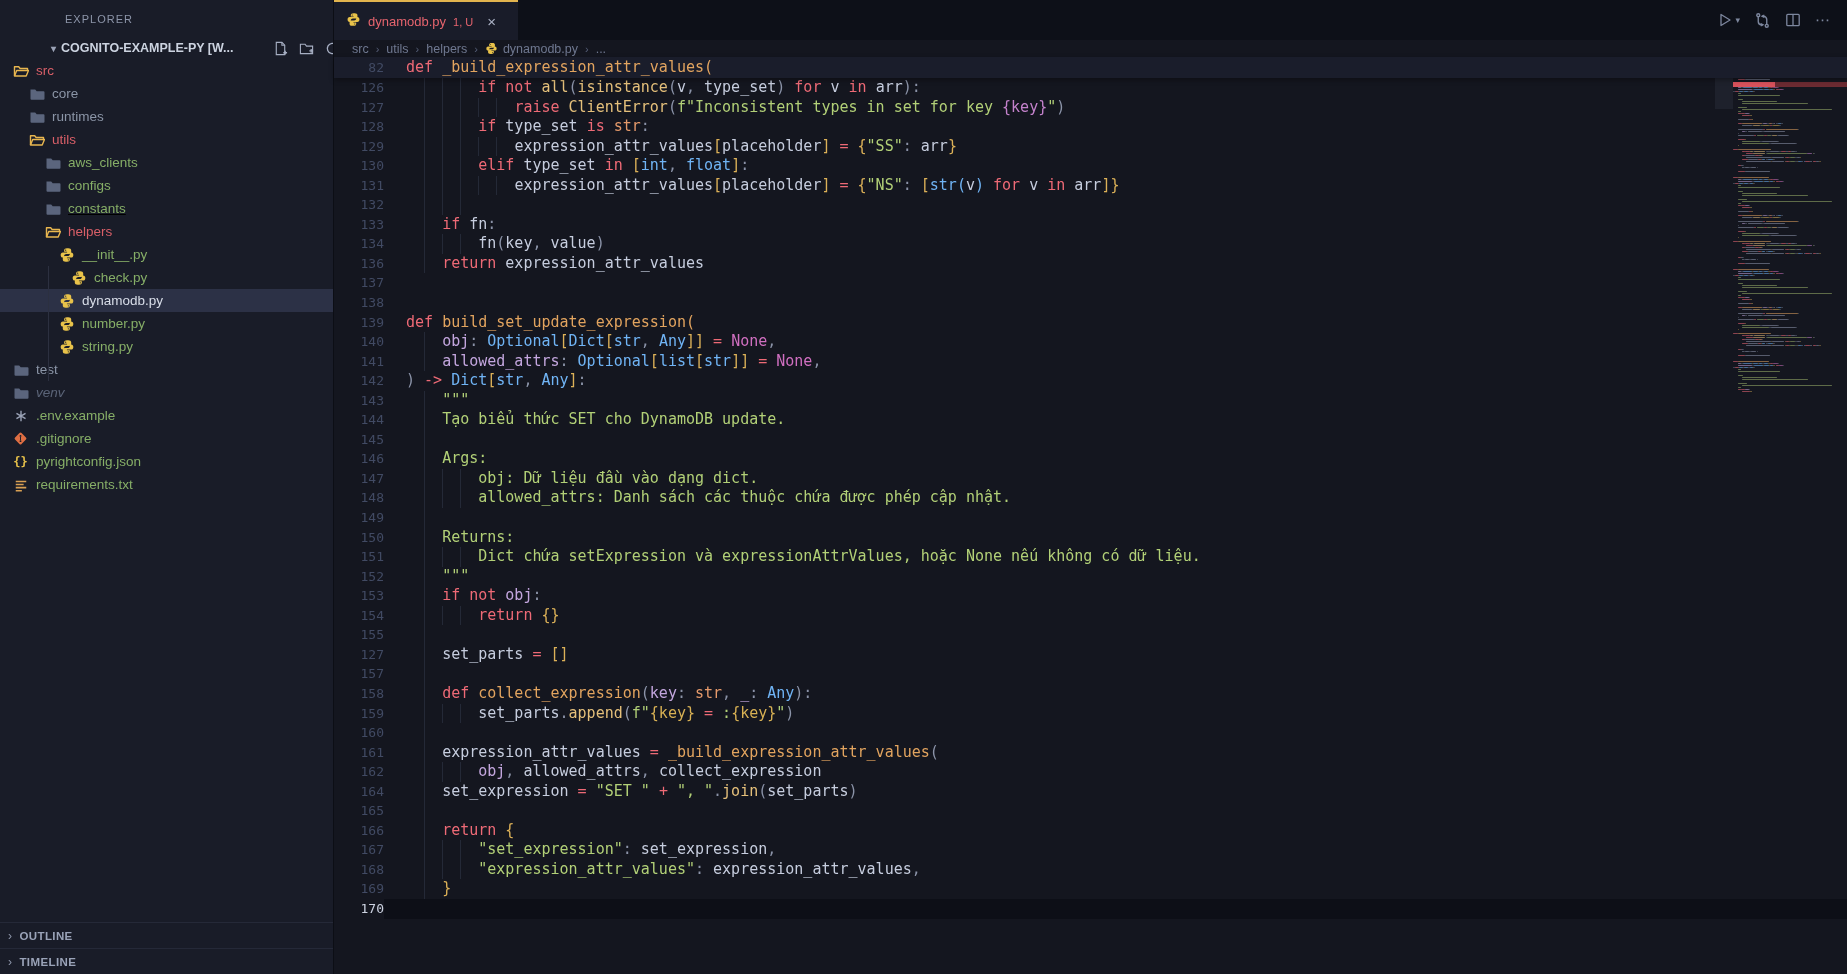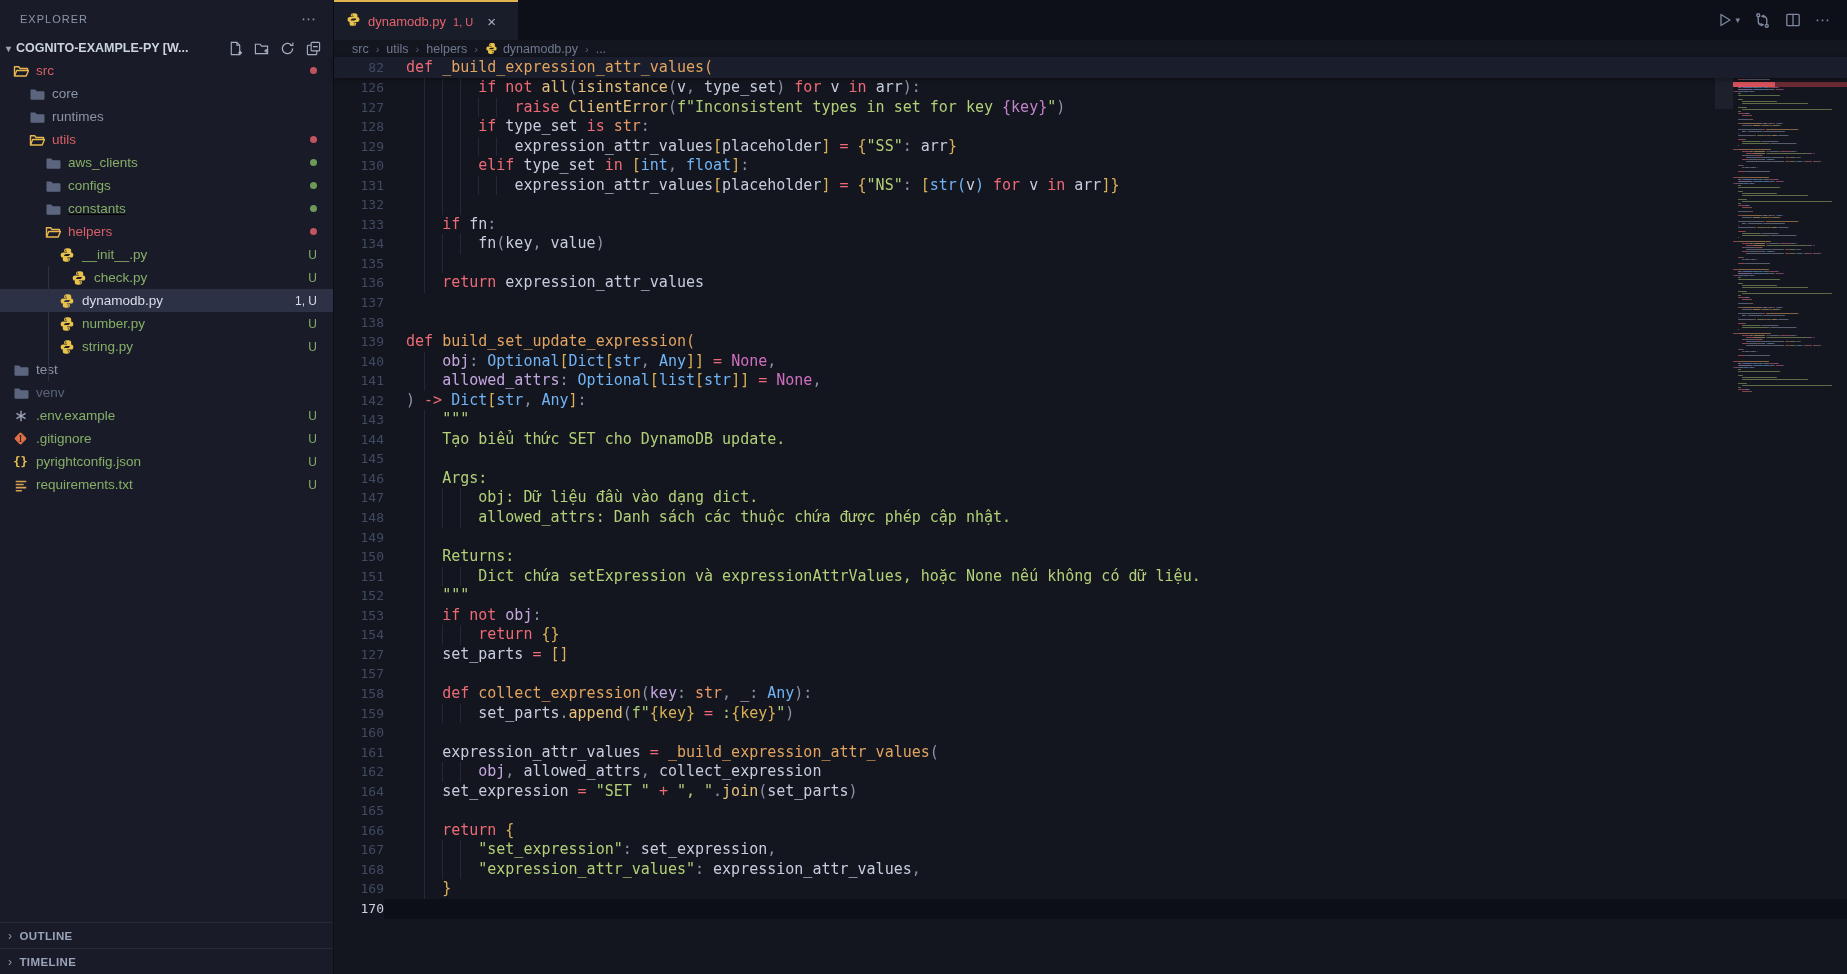--- a/index.html
+++ b/index.html
@@ -1,21 +1,21 @@
 <!DOCTYPE html>
 <html><head>
 <meta charset="utf-8">
 <style>
   html,body{margin:0;padding:0;background:#0b0d14;}
   #root{position:relative;width:1847px;height:974px;overflow:hidden;
         background:#14161f;font-family:"Liberation Sans",sans-serif;
         -webkit-font-smoothing:antialiased;}
 
   
-  #sidebar{position:absolute;left:0;top:0;width:333px;height:974px;background:#191c28;}
+  #sidebar{position:absolute;left:0;top:0;width:333px;height:974px;background:#191c28;padding-left:45px;}
   .sb-head{height:37px;display:flex;align-items:center;justify-content:space-between;
            padding:0 16px 0 20px;color:#8d95a9;font-size:11px;letter-spacing:1px;}
   .sb-more{color:#8d95a9;font-size:15px;letter-spacing:1px;cursor:pointer;}
   .ws-row{height:22px;display:flex;align-items:center;padding:0 12px 0 6px;
           color:#ccd3e0;font-weight:bold;font-size:12.5px;}
   .ws-chev{color:#9aa2b6;font-size:10px;margin-right:5px;}
   .ws-label{white-space:nowrap;overflow:hidden;flex:0 1 auto;}
   .ws-icons{margin-left:auto;display:flex;gap:11px;align-items:center;}
   .ws-icons svg{display:block;}
 
@@ -269,21 +269,21 @@
         </div>
         <div class="trow" style="padding-left: 12px;">
           <span class="ticon">
             <svg width="16" height="16" viewBox="0 0 16 16">
               <path fill="#5b657d" d="M1.5 3.5h4.7l1.5 1.8h6.8a1 1 0 0 1 1 1v6.4a1 1 0 0 1-1 1h-12a1 1 0 0 1-1-1v-9.2z"></path>
             </svg>
           </span>
           <span class="tlabel" style="color: rgb(139, 149, 167);">test</span>
           <span class="tright"></span>
         </div>
-        <div class="trow" style="padding-left: 12px;">
+        <div class="trow" style="padding-left: 12px; font-style: italic;">
           <span class="ticon">
             <svg width="16" height="16" viewBox="0 0 16 16">
               <path fill="#5b657d" d="M1.5 3.5h4.7l1.5 1.8h6.8a1 1 0 0 1 1 1v6.4a1 1 0 0 1-1 1h-12a1 1 0 0 1-1-1v-9.2z"></path>
             </svg>
           </span>
           <span class="tlabel" style="color: rgb(91, 100, 120);">venv</span>
           <span class="tright"></span>
         </div>
         <div class="trow" style="padding-left: 12px;">
           <span class="ticon">
@@ -442,24 +442,20 @@
           </div>
           <div class="crow">
             <span class="gut">133</span>
             <span class="codecell"><span class="guide" style="left: calc(2ch + 22px);"></span><span>    </span><span class="tk-kw">if </span><span class="tk-var">fn</span><span class="tk-pun">:</span></span>
           </div>
           <div class="crow">
             <span class="gut">134</span>
             <span class="codecell"><span class="guide" style="left: calc(2ch + 22px);"></span><span class="guide" style="left: calc(4ch + 22px);"></span><span class="guide" style="left: calc(6ch + 22px);"></span><span>        </span><span class="tk-var">fn</span><span class="tk-pun">(</span><span class="tk-var">key</span><span class="tk-pun">, </span><span class="tk-var">value</span><span class="tk-pun">)</span></span>
           </div>
           <div class="crow">
-            <span class="gut">135</span>
-            <span class="codecell"><span class="guide" style="left: calc(2ch + 22px);"></span><span class="guide" style="left: calc(4ch + 22px);"></span></span>
-          </div>
-          <div class="crow">
             <span class="gut">136</span>
             <span class="codecell"><span class="guide" style="left: calc(2ch + 22px);"></span><span>    </span><span class="tk-kw">return </span><span class="tk-var">expression_attr_values</span></span>
           </div>
           <div class="crow">
             <span class="gut">137</span>
             <span class="codecell"></span>
           </div>
           <div class="crow">
             <span class="gut">138</span>
             <span class="codecell"></span>
@@ -520,20 +516,24 @@
             <span class="gut">152</span>
             <span class="codecell"><span class="guide" style="left: calc(2ch + 22px);"></span><span>    </span><span class="tk-str">"""</span></span>
           </div>
           <div class="crow">
             <span class="gut">153</span>
             <span class="codecell"><span class="guide" style="left: calc(2ch + 22px);"></span><span>    </span><span class="tk-kw">if </span><span class="tk-kw">not </span><span class="tk-prm">obj</span><span class="tk-pun">:</span></span>
           </div>
           <div class="crow">
             <span class="gut">154</span>
             <span class="codecell"><span class="guide" style="left: calc(2ch + 22px);"></span><span class="guide" style="left: calc(4ch + 22px);"></span><span class="guide" style="left: calc(6ch + 22px);"></span><span>        </span><span class="tk-kw">return </span><span class="tk-brk">{}</span></span>
+          </div>
+          <div class="crow">
+            <span class="gut">155</span>
+            <span class="codecell"><span class="guide" style="left: calc(2ch + 22px);"></span></span>
           </div>
           <div class="crow">
             <span class="gut">127</span>
             <span class="codecell"><span class="guide" style="left: calc(2ch + 22px);"></span><span>    </span><span class="tk-var">set_parts </span><span class="tk-kw">= </span><span class="tk-brk">[]</span></span>
           </div>
           <div class="crow">
             <span class="gut">157</span>
             <span class="codecell"><span class="guide" style="left: calc(2ch + 22px);"></span></span>
           </div>
           <div class="crow">

